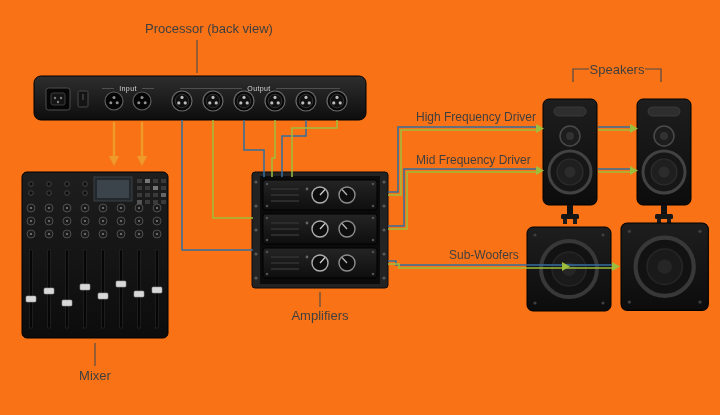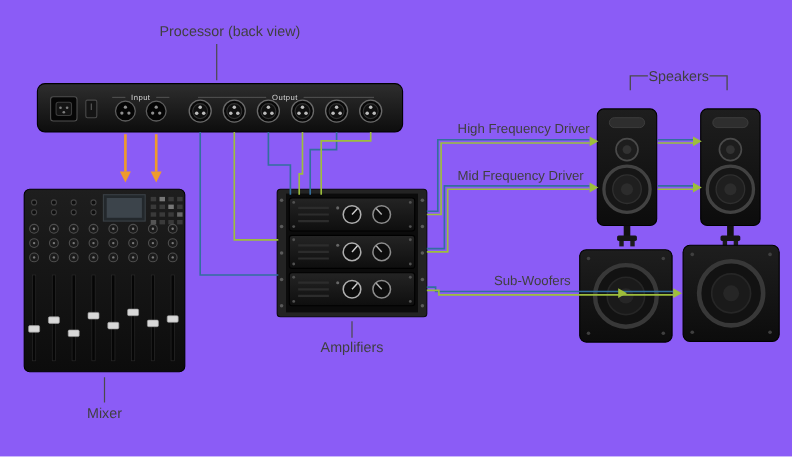--- a/index.html
+++ b/index.html
@@ -1,16 +1,16 @@
 <!DOCTYPE html>
 <html><head>
 <meta charset="utf-8">
 <style>
   html,body{margin:0;padding:0;background:#ffffff;}
-  .canvas{position:relative;width:720px;height:415px;background:#8b5cf6;
+  .canvas{position:relative;width:720px;height:415px;background:#f97316;
           font-family:"Liberation Sans",sans-serif;overflow:hidden;}
   text{font-family:"Liberation Sans",sans-serif;fill:#3f3f3f;}
   .lbl{font-size:13px;}
   .wlbl{font-size:12px;}
   .plbl{font-size:7px;fill:#d4d4d4;letter-spacing:.4px;}
   .wb{stroke:#336f9e;stroke-width:1.5;fill:none;}
   .wg{stroke:#9dbe3c;stroke-width:1.5;fill:none;}
   .garrow{fill:#9dbe3c;stroke:none;}
   .oline{stroke:#ee9b2c;stroke-width:2.4;fill:none;}
   .oarrow{fill:#ee9b2c;}

